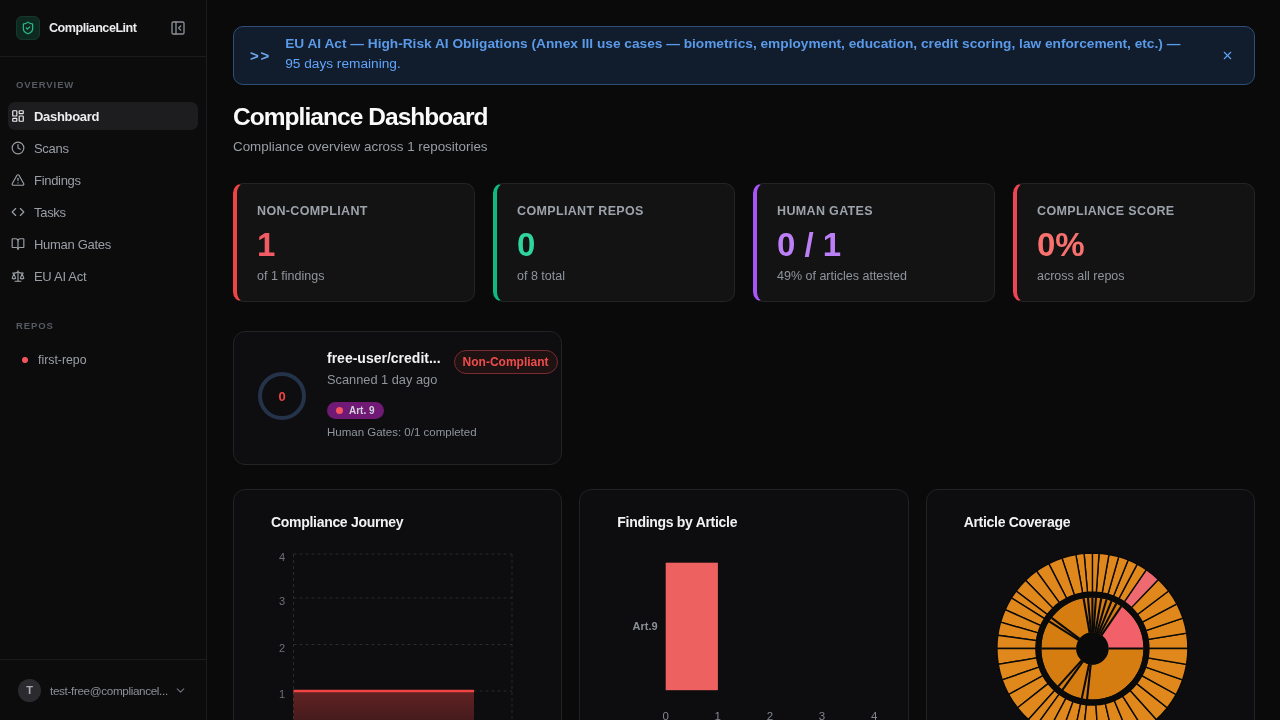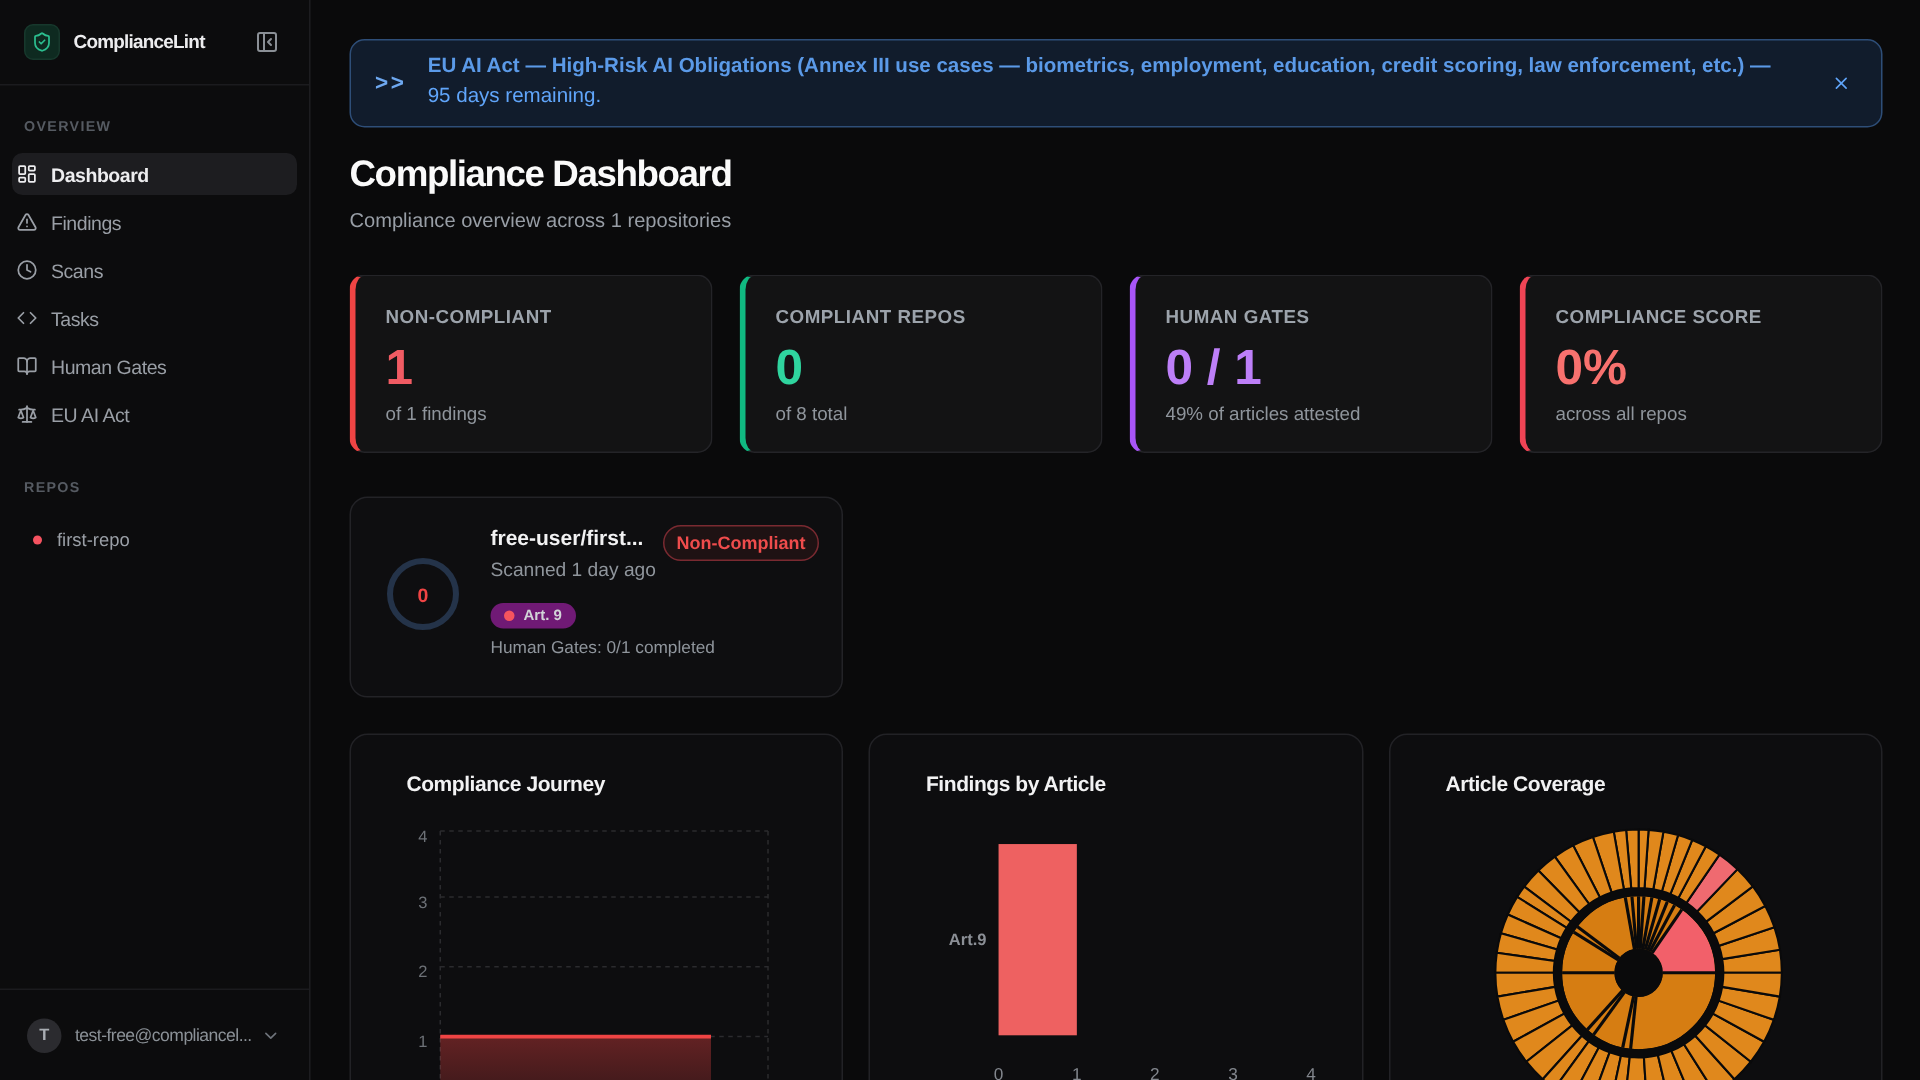--- a/index.html
+++ b/index.html
@@ -76,28 +76,28 @@
   <div style="height:22px"></div>
   <div class="sec-label">OVERVIEW</div>
   <div class="nav">
     <div class="nav-item active"><svg class="icon" width="14" height="14" viewBox="0 0 24 24">
           <rect width="7" height="9" x="3" y="3" rx="1"></rect>
           <rect width="7" height="5" x="14" y="3" rx="1"></rect>
           <rect width="7" height="9" x="14" y="12" rx="1"></rect>
           <rect width="7" height="5" x="3" y="16" rx="1"></rect>
         </svg>Dashboard</div>
     <div class="nav-item"><svg class="icon" width="14" height="14" viewBox="0 0 24 24">
+          <circle cx="12" cy="12" r="10"></circle>
+          <polyline points="12 6 12 12 16 14"></polyline>
+        </svg>Scans</div>
+    <div class="nav-item"><svg class="icon" width="14" height="14" viewBox="0 0 24 24">
           <path d="m21.73 18-8-14a2 2 0 0 0-3.48 0l-8 14A2 2 0 0 0 4 21h16a2 2 0 0 0 1.73-3Z"></path>
           <path d="M12 9v4"></path>
           <path d="M12 17h.01"></path>
         </svg>Findings</div>
-    <div class="nav-item"><svg class="icon" width="14" height="14" viewBox="0 0 24 24">
-          <circle cx="12" cy="12" r="10"></circle>
-          <polyline points="12 6 12 12 16 14"></polyline>
-        </svg>Scans</div>
     <div class="nav-item"><svg class="icon" width="14" height="14" viewBox="0 0 24 24">
           <polyline points="16 18 22 12 16 6"></polyline>
           <polyline points="8 6 2 12 8 18"></polyline>
         </svg>Tasks</div>
     <div class="nav-item"><svg class="icon" width="14" height="14" viewBox="0 0 24 24">
           <path d="M12 7v14"></path>
           <path d="M3 18a1 1 0 0 1-1-1V4a1 1 0 0 1 1-1h5a4 4 0 0 1 4 4 4 4 0 0 1 4-4h5a1 1 0 0 1 1 1v13a1 1 0 0 1-1 1h-6a3 3 0 0 0-3 3 3 3 0 0 0-3-3z"></path>
         </svg>Human Gates</div>
     <div class="nav-item"><svg class="icon" width="14" height="14" viewBox="0 0 24 24">
           <path d="m16 16 3-8 3 8c-.87.65-1.92 1-3 1s-2.13-.35-3-1Z"></path>
@@ -150,21 +150,21 @@
     <div class="stat" style="border-left-color:#ef4455">
         <div class="lbl">COMPLIANCE SCORE</div>
         <div class="num" style="color:#f8716e">0%</div>
         <div class="sub">across all repos</div>
       </div>
   </div>
   <div class="repo-card">
     <div class="ring">0</div>
     <div>
       <div class="repo-line1">
-          <span class="repo-name">free-user/first...</span>
+          <span class="repo-name">free-user/credit...</span>
           <span class="pill">Non-Compliant</span>
         </div>
       <div class="scanned">Scanned 1 day ago</div>
       <div><span class="chip"><span class="dot"></span>Art. 9</span></div>
       <div class="gates">Human Gates: 0/1 completed</div>
     </div>
   </div>
   <div class="charts">
     <div class="chart-card">
       <h3>Compliance Journey</h3>

